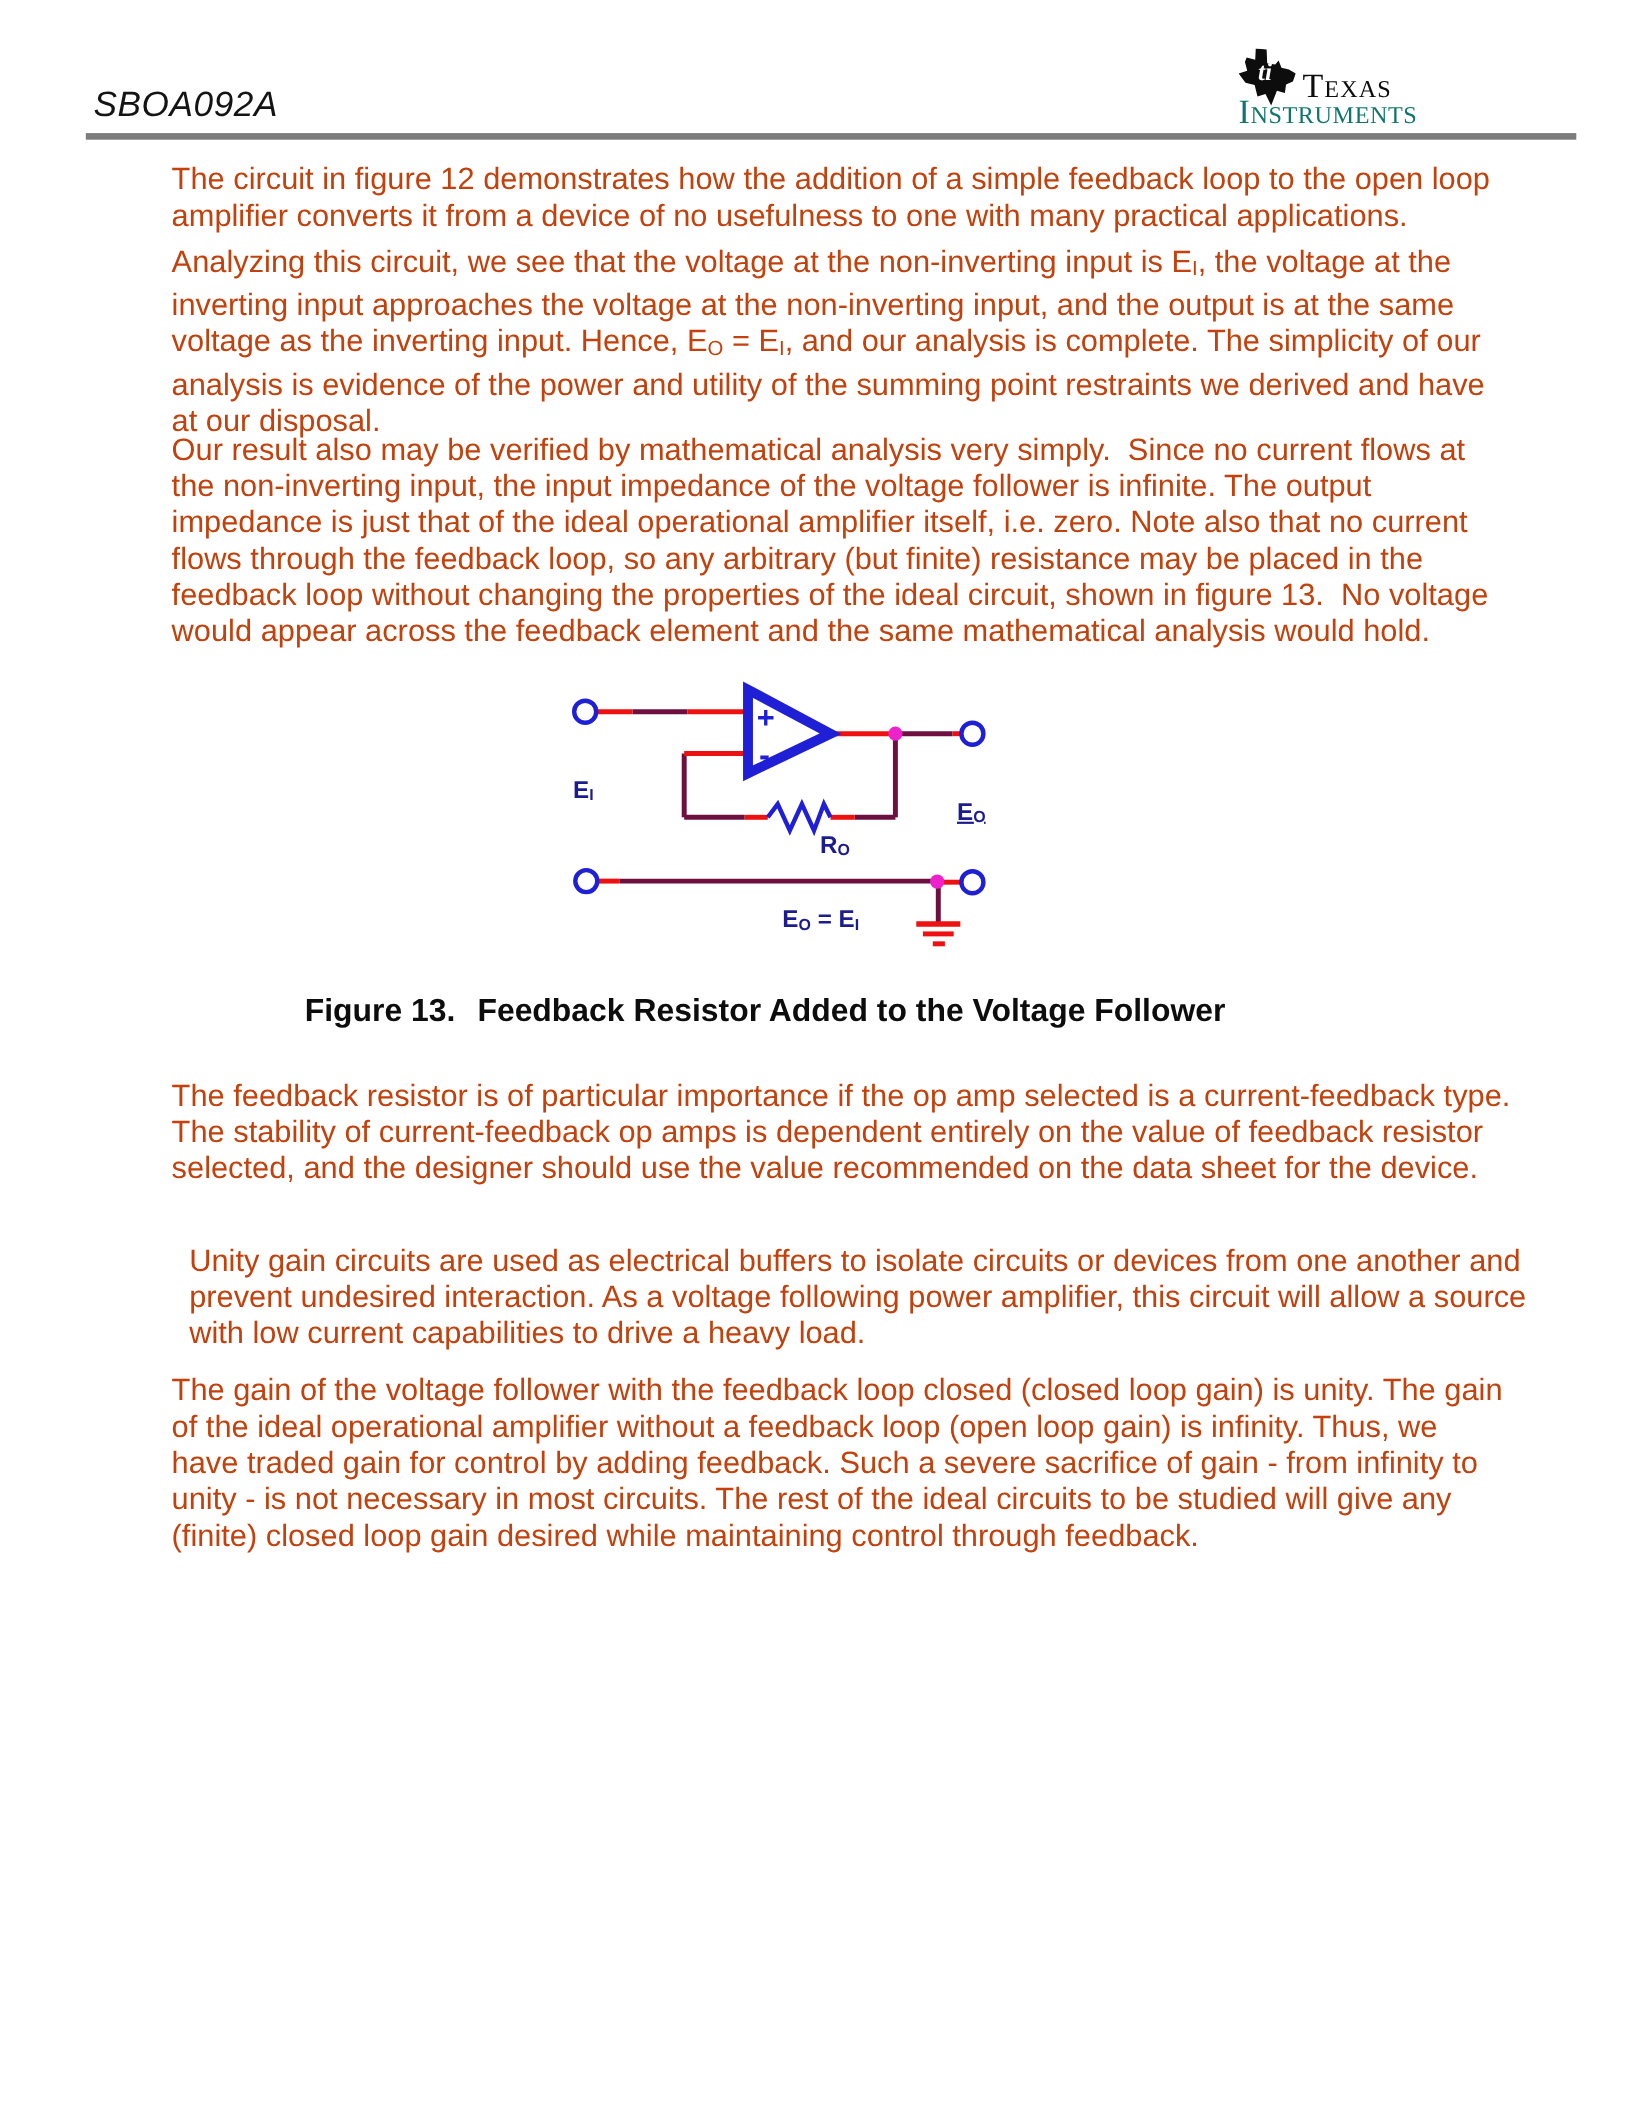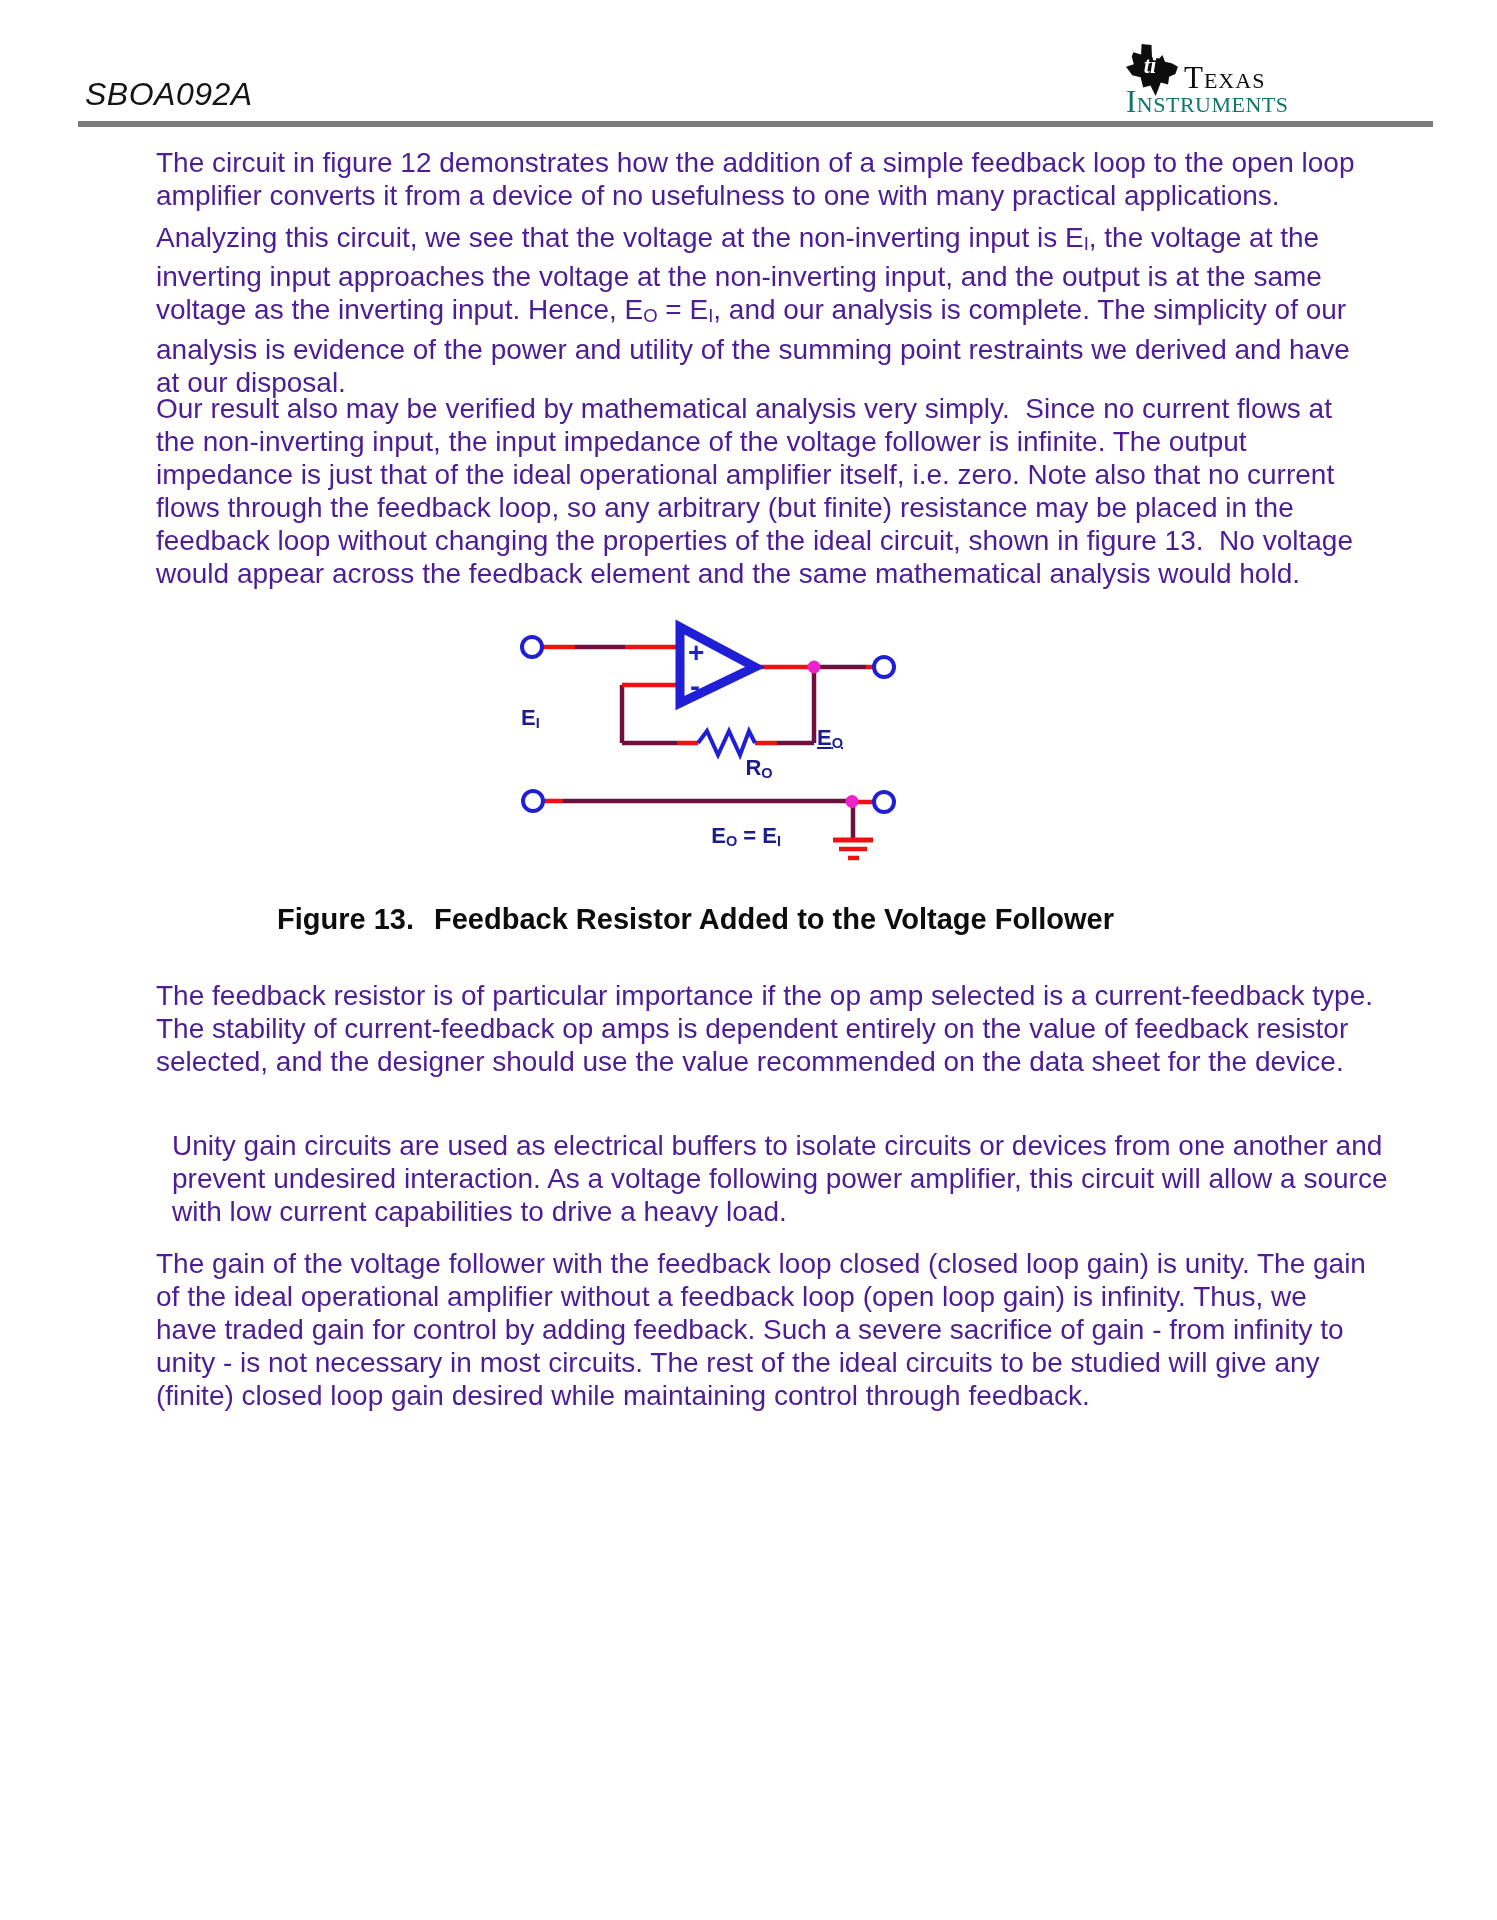--- a/index.html
+++ b/index.html
@@ -21,33 +21,33 @@
     position:absolute;left:60px;top:18px;font-family:Liberation Serif, serif;
     font-variant:small-caps;font-size:31px;color:#0d0d0d;letter-spacing:1px;white-space:nowrap;
   }
   .ti-line2{
     position:absolute;left:2px;top:42px;font-family:"Liberation Serif","DejaVu Serif",serif;
     font-variant:small-caps;font-size:31px;color:#0f766e;letter-spacing:0.5px;white-space:nowrap;
   }
   
   .para{
     position:absolute;left:156px;width:1218px;font-size:28px;line-height:33px;
-    color:#4c1d95;white-space:pre-wrap;
+    color:#c2410c;white-space:pre-wrap;
   }
   #p1{top:146px;} #p2{top:221px;} #p3{top:392px;}
   #p4{top:979px;} #p5{top:1129px;margin-left:16px;} #p6{top:1247px;}
   .sub{font-size:0.66em;vertical-align:-0.18em;}
   
   .circuit{position:absolute;left:400px;top:600px;}
   .clabel{
     position:absolute;font-weight:bold;color:#1c1c8f;font-size:22px;white-space:nowrap;
   }
   #lbl-ei{left:521px;top:705px;}
   #lbl-ro{left:735px;top:755px;width:48px;text-align:center;}
-  #lbl-eo{left:817px;top:725px;text-decoration:underline;}
+  #lbl-eo{left:870px;top:725px;text-decoration:underline;}
   #lbl-eoei{left:655px;top:823px;width:126px;text-align:right;}
   .figure-caption{
     position:absolute;left:277px;top:903px;font-size:29px;font-weight:bold;color:#0d0d0d;white-space:nowrap;
   }
   .caption-gap{display:inline-block;width:20px;}
   
   .footer-num{position:absolute;left:83px;top:1815px;font-size:26px;color:#111;}
   .footer-title{
     position:absolute;left:175px;top:1815px;font-size:26px;font-style:italic;
     color:#111;letter-spacing:0.5px;white-space:nowrap;font-family:Liberation Mono, monospace;

